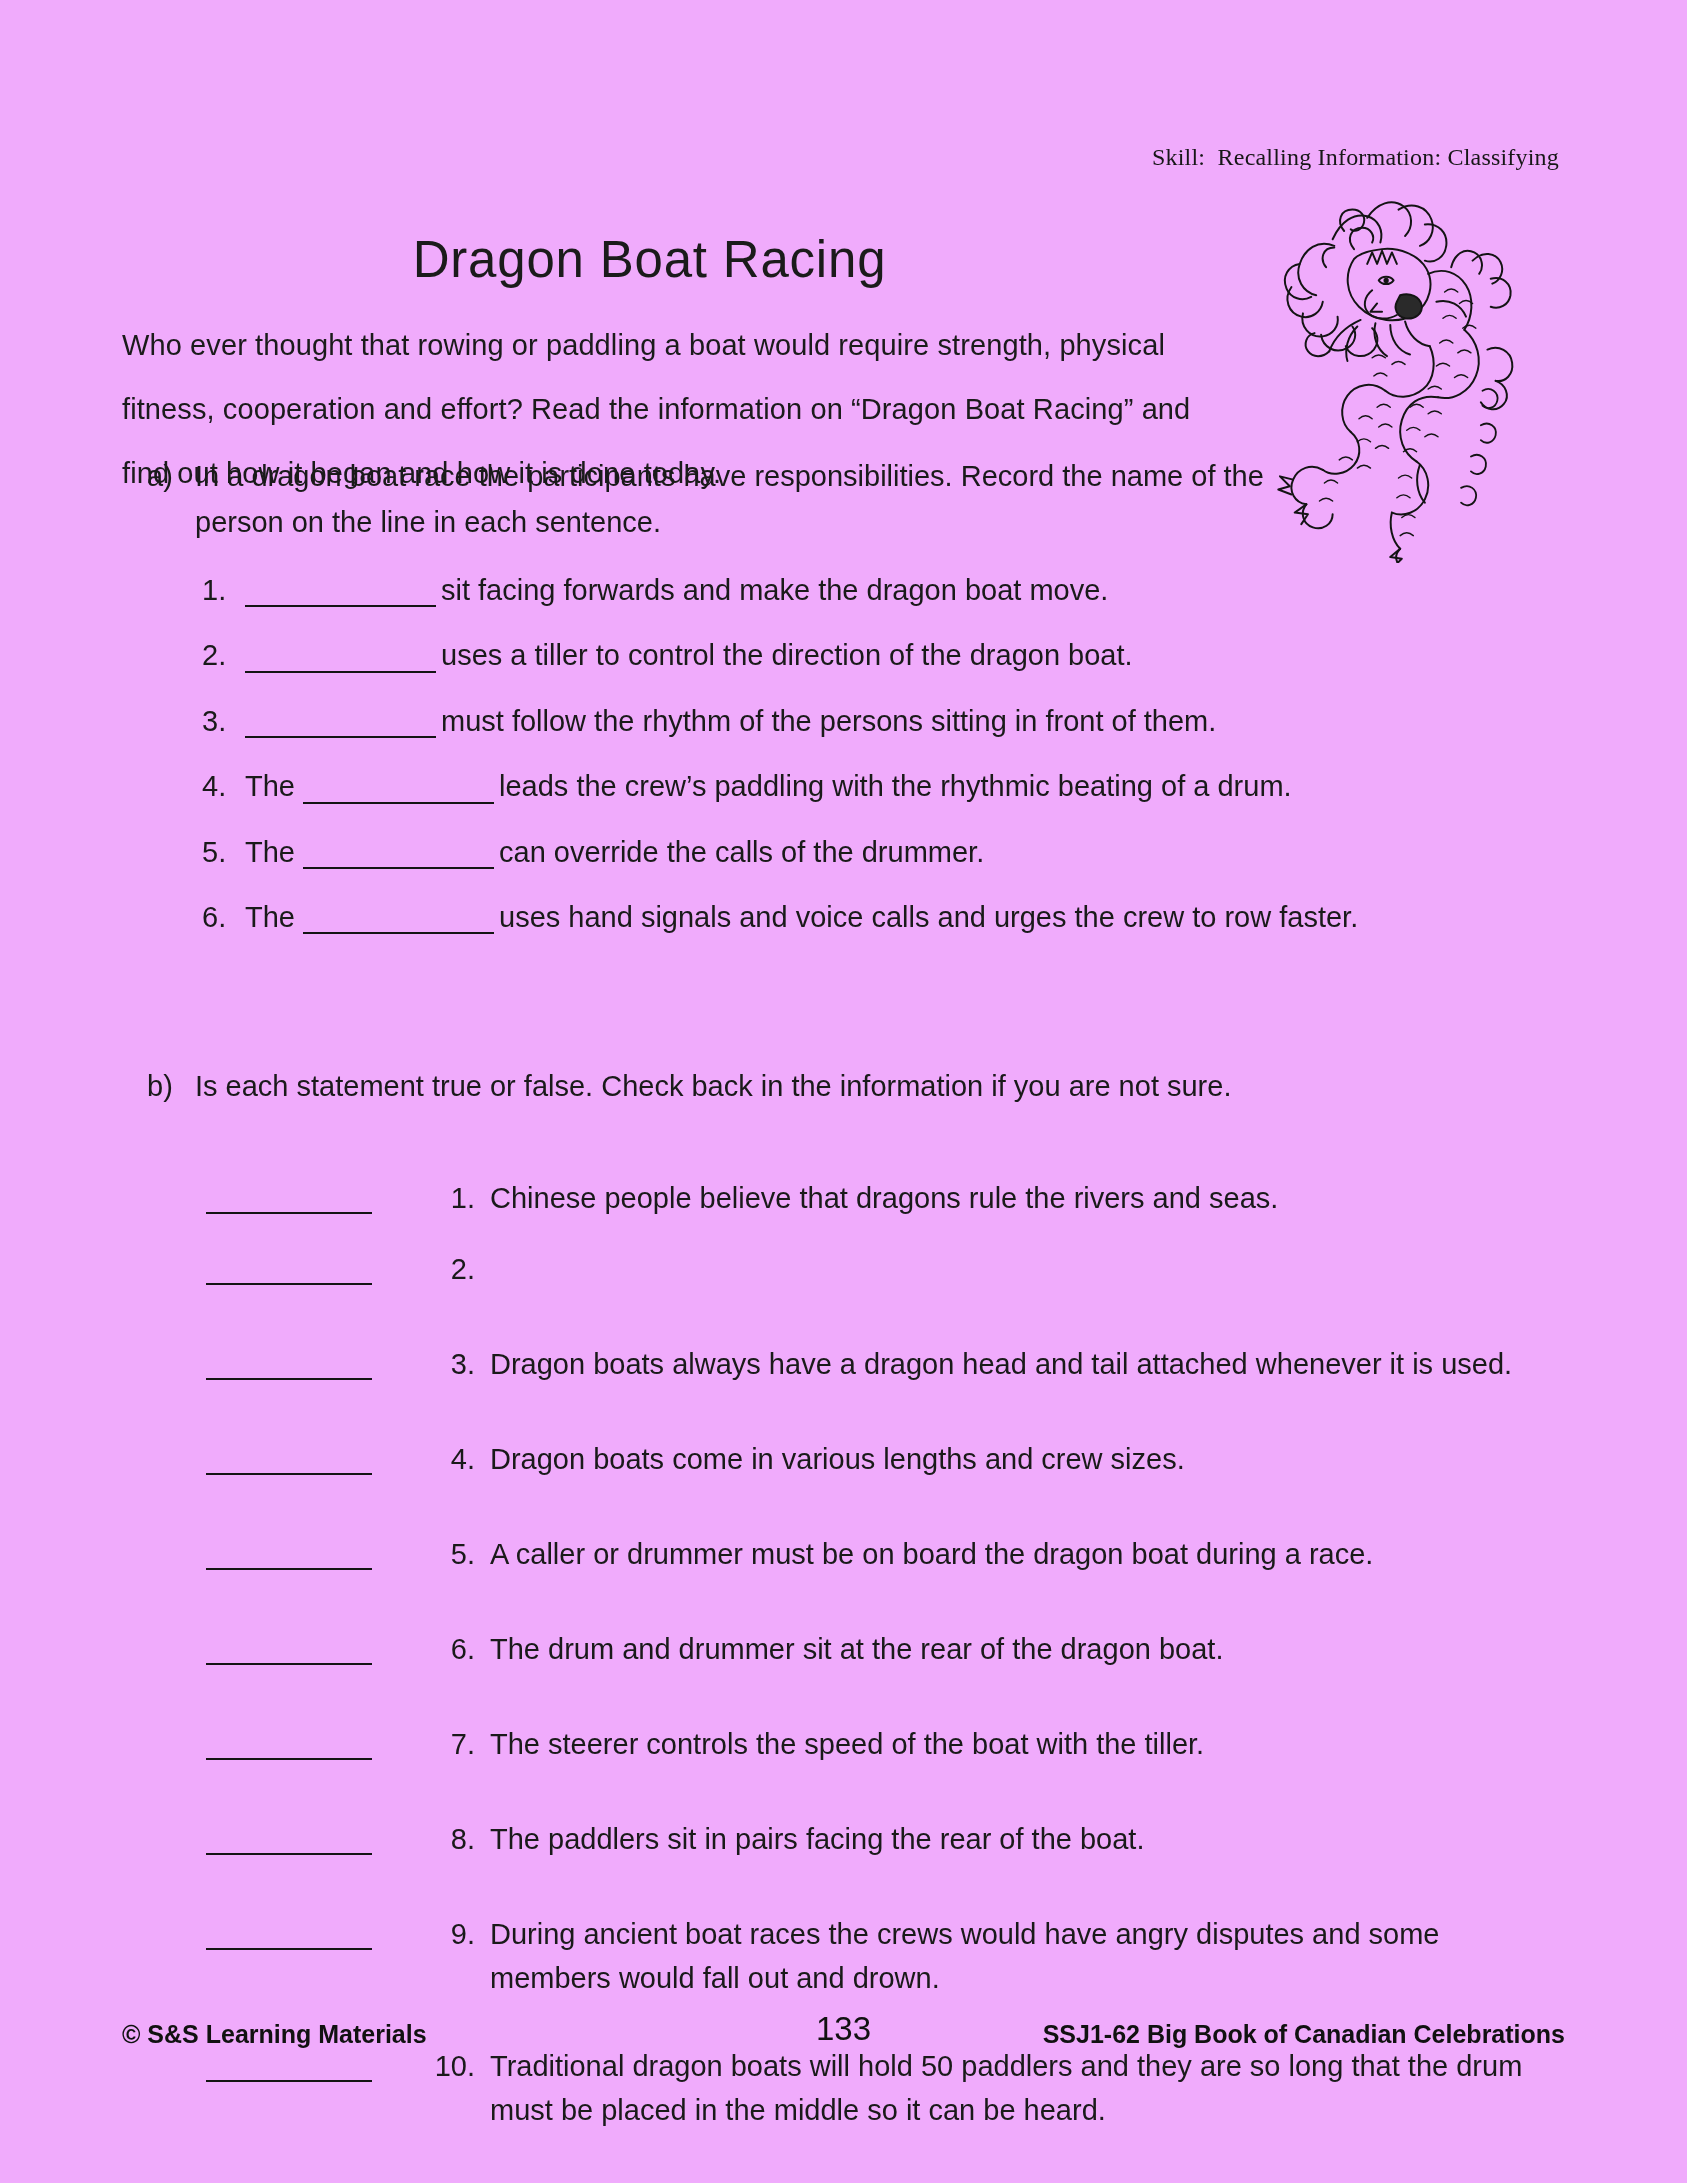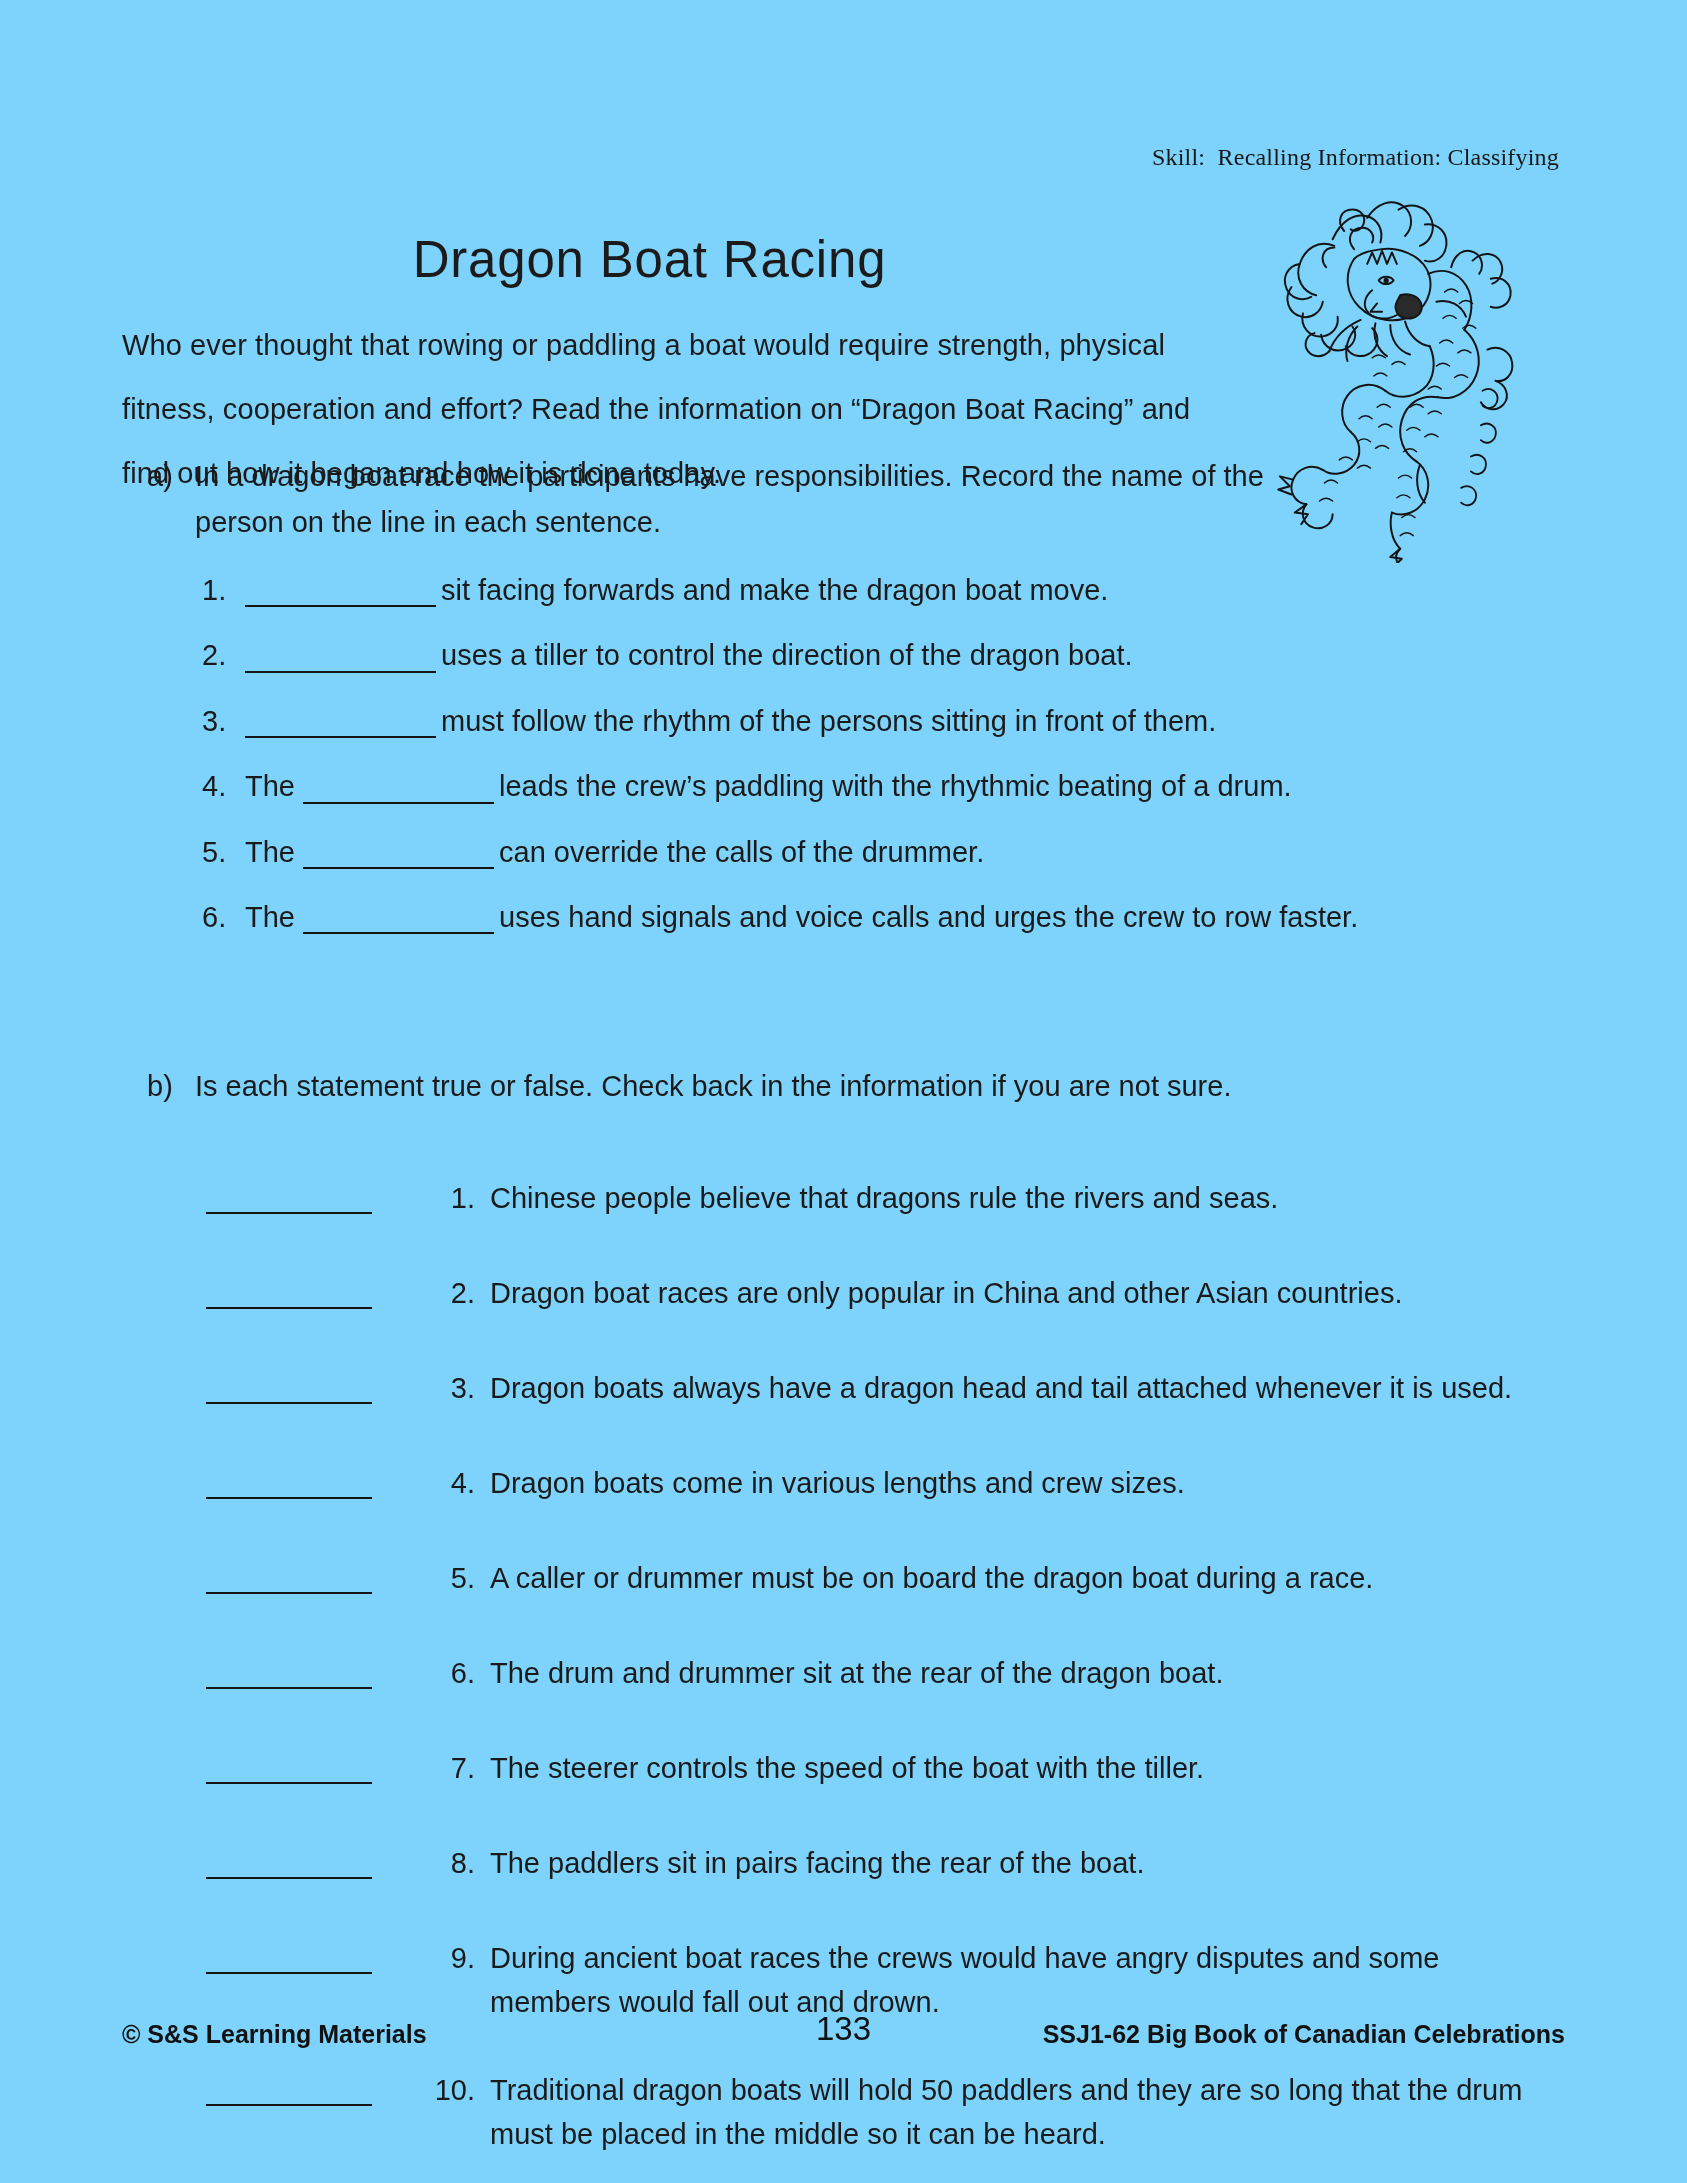--- a/index.html
+++ b/index.html
@@ -12,21 +12,21 @@
     height: 2183px;
     position: relative;
     font-family: "Liberation Sans", sans-serif;
     color: #1a1a1a;
     overflow: hidden;
   }
 
   .page {
     position: absolute;
     inset: 0;
-    background: #7dd3fc;
+    background: #f0abfc;
   }
 
   
   .skill-line {
     position: absolute;
     top: 144px;
     right: 128px;
     font-family: "Liberation Serif", serif;
     font-size: 24px;
     letter-spacing: 0.2px;
@@ -370,21 +370,20 @@
 
   <div class="list-b" id="list-b">
       <div class="b-item">
         <span class="answer-blank"></span>
         <span class="num">1.</span>
         <span class="b-text">Chinese people believe that dragons rule the rivers and seas.</span>
       </div>
       <div class="b-item">
         <span class="answer-blank"></span>
         <span class="num">2.</span>
-        <span class="b-text">Dragon boat races are only popular in China and other Asian countries.</span>
       </div>
       <div class="b-item">
         <span class="answer-blank"></span>
         <span class="num">3.</span>
         <span class="b-text">Dragon boats always have a dragon head and tail attached whenever it is used.</span>
       </div>
       <div class="b-item">
         <span class="answer-blank"></span>
         <span class="num">4.</span>
         <span class="b-text">Dragon boats come in various lengths and crew sizes.</span>

